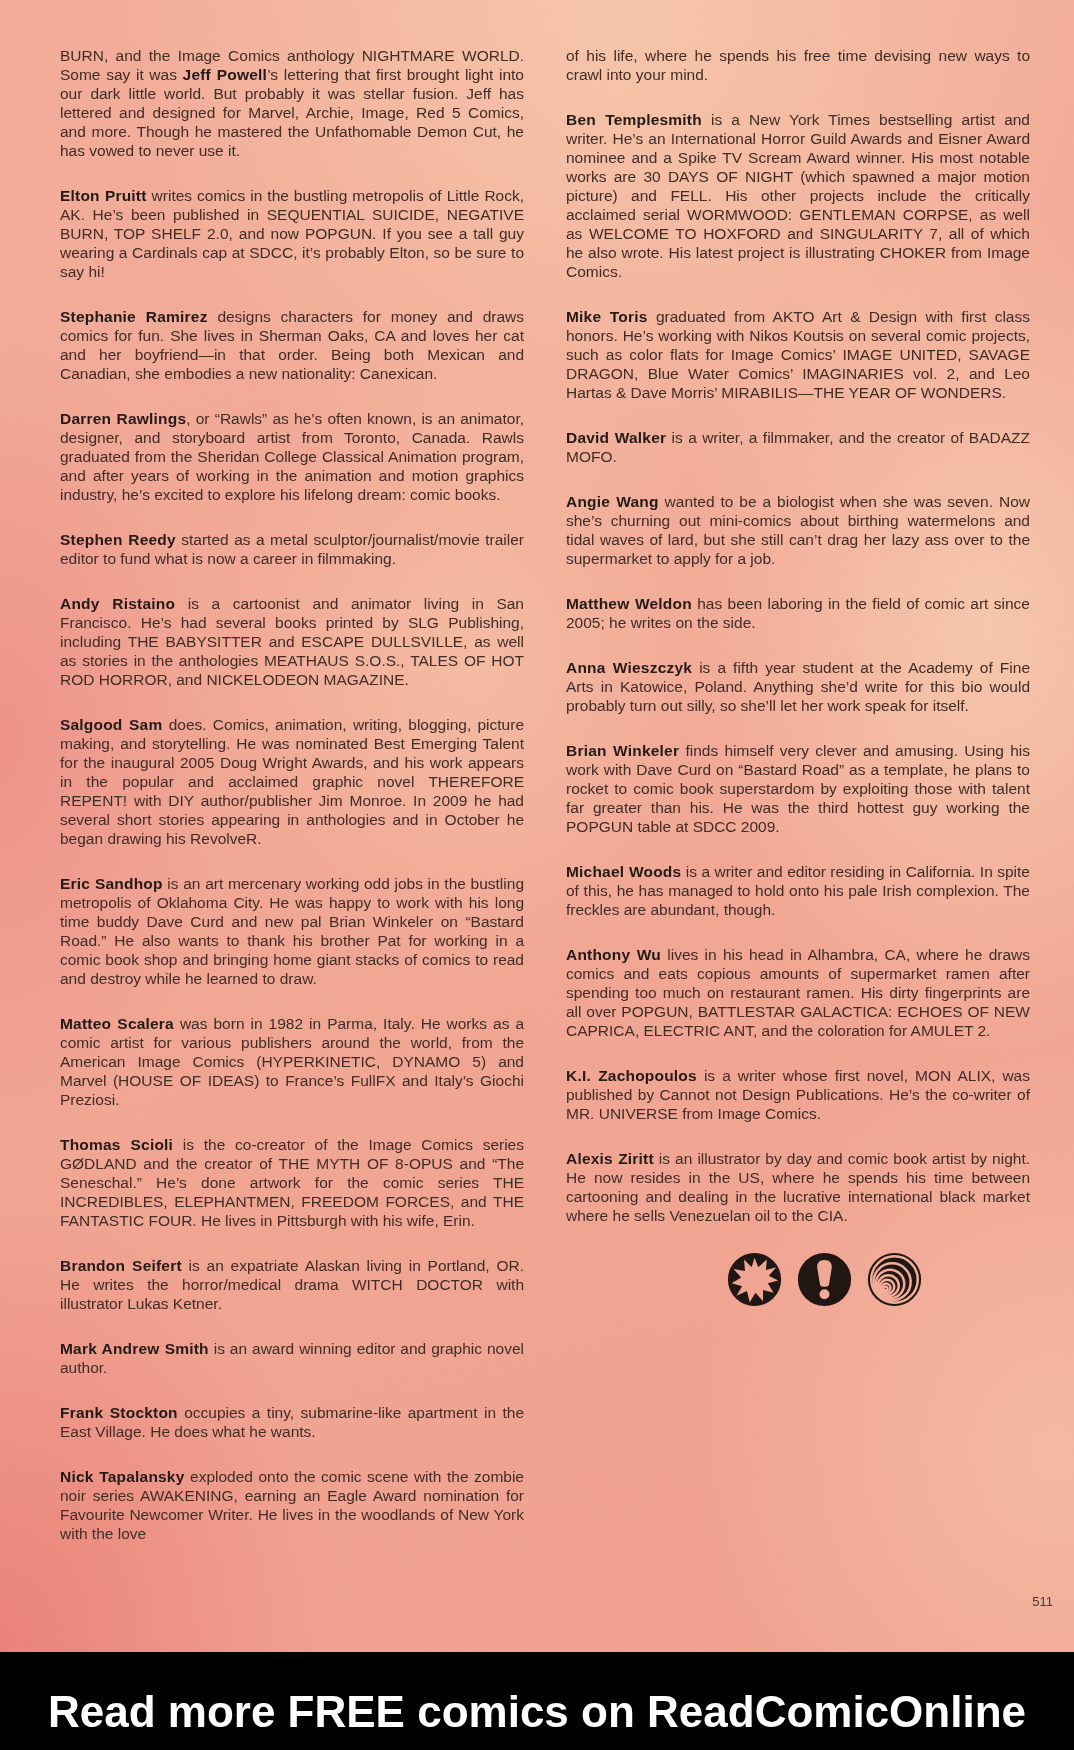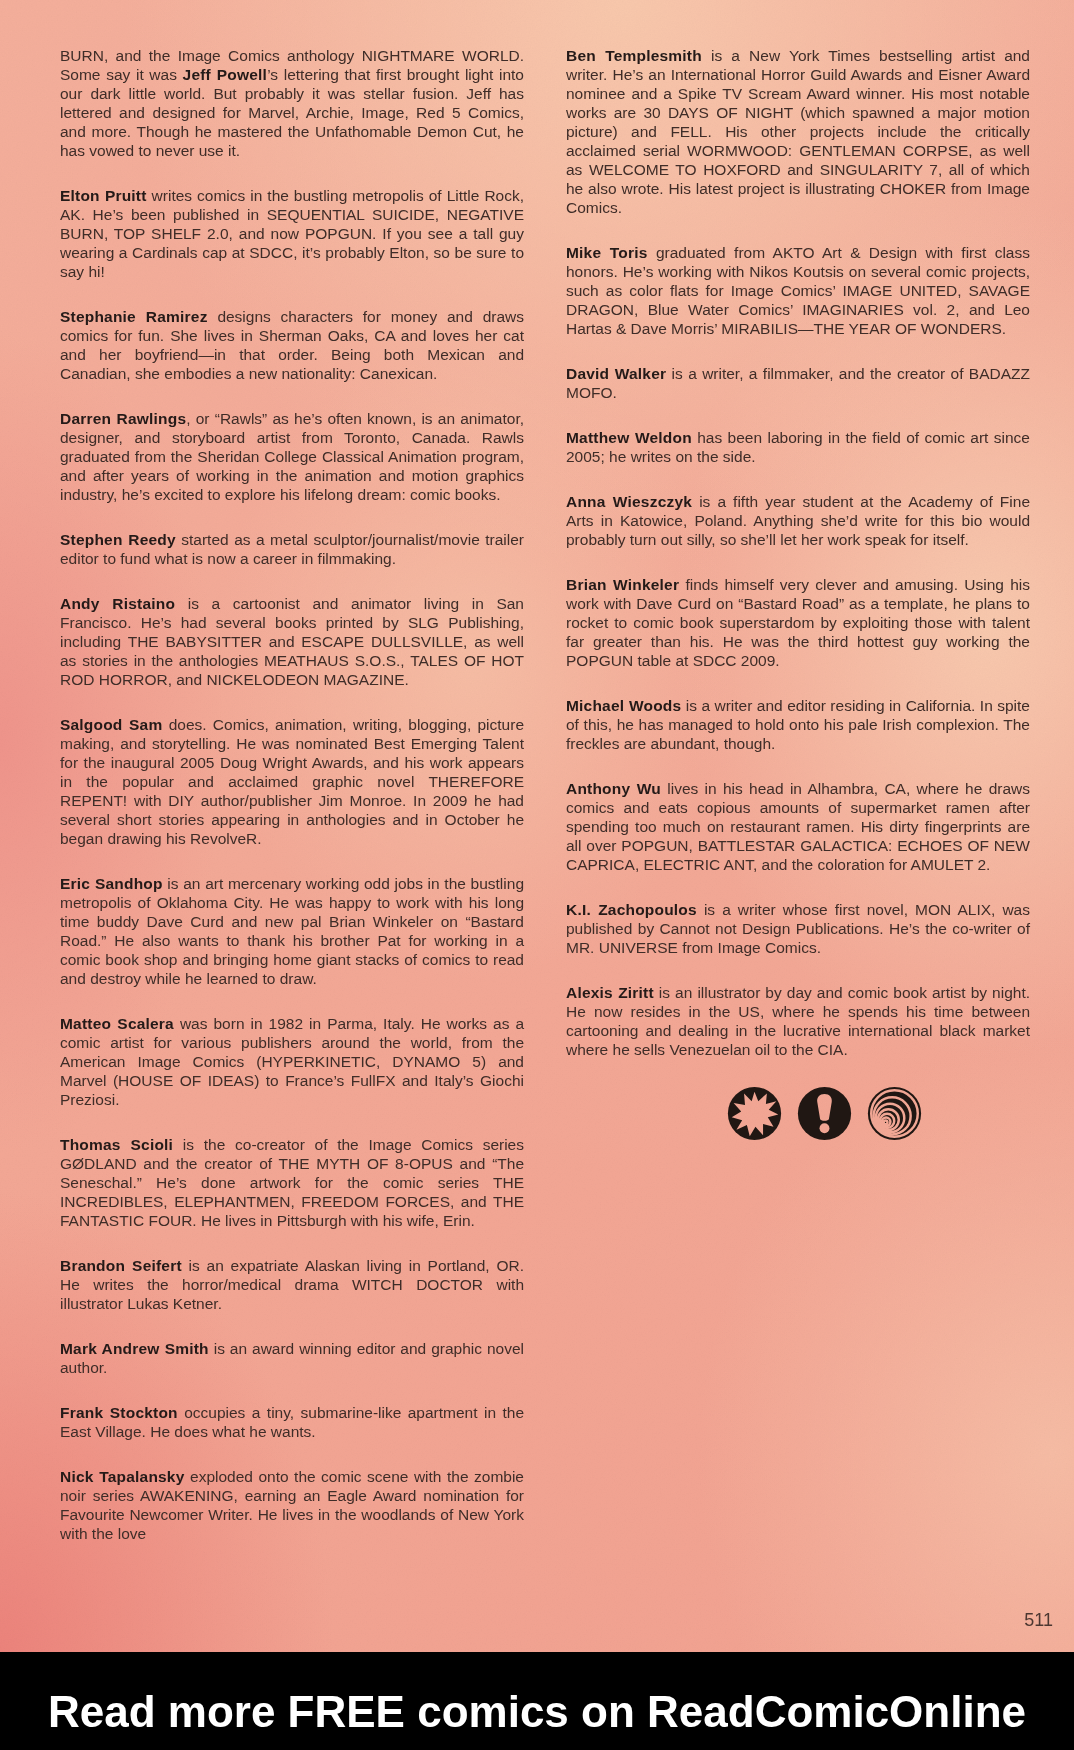--- a/index.html
+++ b/index.html
@@ -22,21 +22,21 @@
   .grain{position:absolute;left:0;top:0;width:1074px;height:1652px;pointer-events:none;mix-blend-mode:multiply;}
   .columns{position:absolute;left:44px;top:46px;width:986px;display:flex;gap:26px;}
   .col{width:480px;}
   .bio{
     font-size:15.5px;line-height:19px;text-align:justify;
     color:#3f2d28;margin:0 0 26px 16px;
   }
   .bio .nm{font-weight:bold;color:#241a18;letter-spacing:.2px;}
   .icons{display:flex;gap:13px;justify-content:center;transform:translateX(34px);margin-top:14px;}
   .icons svg{display:block;}
-  .pageno{position:absolute;top:1594px;right:21px;font-size:18px;color:#4c3731;margin-top:16px;}
+  .pageno{position:absolute;top:1594px;right:21px;font-size:13px;color:#4c3731;}
   .banner{
     position:absolute;left:0;top:1652px;width:1074px;height:120px;background:#000000;
     display:flex;align-items:center;justify-content:center;cursor:pointer;
   }
   .banner span{color:#ffffff;font-weight:bold;font-size:44px;white-space:nowrap;}
 </style>
 </head>
 <body>
 
 <div class="page">
@@ -61,23 +61,25 @@
         <p class="bio"><span class="nm">Eric Sandhop</span><span> is an art mercenary working odd jobs in the bustling metropolis of Oklahoma City. He was happy to work with his long time buddy Dave Curd and new pal Brian Winkeler on “Bastard Road.” He also wants to thank his brother Pat for working in a comic book shop and bringing home giant stacks of comics to read and destroy while he learned to draw.</span></p>
         <p class="bio"><span class="nm">Matteo Scalera</span><span> was born in 1982 in Parma, Italy. He works as a comic artist for various publishers around the world, from the American Image Comics (HYPERKINETIC, DYNAMO 5) and Marvel (HOUSE OF IDEAS) to France’s FullFX and Italy’s Giochi Preziosi.</span></p>
         <p class="bio"><span class="nm">Thomas Scioli</span><span> is the co-creator of the Image Comics series GØDLAND and the creator of THE MYTH OF 8-OPUS and “The Seneschal.” He’s done artwork for the comic series THE INCREDIBLES, ELEPHANTMEN, FREEDOM FORCES, and THE FANTASTIC FOUR. He lives in Pittsburgh with his wife, Erin.</span></p>
         <p class="bio"><span class="nm">Brandon Seifert</span><span> is an expatriate Alaskan living in Portland, OR. He writes the horror/medical drama WITCH DOCTOR with illustrator Lukas Ketner.</span></p>
         <p class="bio"><span class="nm">Mark Andrew Smith</span><span> is an award winning editor and graphic novel author.</span></p>
         <p class="bio"><span class="nm">Frank Stockton</span><span> occupies a tiny, submarine-like apartment in the East Village. He does what he wants.</span></p>
         <p class="bio"><span class="nm">Nick Tapalansky</span><span> exploded onto the comic scene with the zombie noir series AWAKENING, earning an Eagle Award nomination for Favourite Newcomer Writer. He lives in the woodlands of New York with the love</span></p>
       </div>
     <div class="col">
       <div>
+          <p class="bio"><span>of his life, where he spends his free time devising new ways to crawl into your mind.</span></p>
           <p class="bio"><span class="nm">Ben Templesmith</span><span> is a New York Times bestselling artist and writer. He’s an International Horror Guild Awards and Eisner Award nominee and a Spike TV Scream Award winner. His most notable works are 30 DAYS OF NIGHT (which spawned a major motion picture) and FELL. His other projects include the critically acclaimed serial WORMWOOD: GENTLEMAN CORPSE, as well as WELCOME TO HOXFORD and SINGULARITY 7, all of which he also wrote. His latest project is illustrating CHOKER from Image Comics.</span></p>
           <p class="bio"><span class="nm">Mike Toris</span><span> graduated from AKTO Art &amp; Design with first class honors. He’s working with Nikos Koutsis on several comic projects, such as color flats for Image Comics’ IMAGE UNITED, SAVAGE DRAGON, Blue Water Comics’ IMAGINARIES vol. 2, and Leo Hartas &amp; Dave Morris’ MIRABILIS—THE YEAR OF WONDERS.</span></p>
           <p class="bio"><span class="nm">David Walker</span><span> is a writer, a filmmaker, and the creator of BADAZZ MOFO.</span></p>
+          <p class="bio"><span class="nm">Angie Wang</span><span> wanted to be a biologist when she was seven. Now she’s churning out mini-comics about birthing watermelons and tidal waves of lard, but she still can’t drag her lazy ass over to the supermarket to apply for a job.</span></p>
           <p class="bio"><span class="nm">Matthew Weldon</span><span> has been laboring in the field of comic art since 2005; he writes on the side.</span></p>
           <p class="bio"><span class="nm">Anna Wieszczyk</span><span> is a fifth year student at the Academy of Fine Arts in Katowice, Poland. Anything she’d write for this bio would probably turn out silly, so she’ll let her work speak for itself.</span></p>
           <p class="bio"><span class="nm">Brian Winkeler</span><span> finds himself very clever and amusing. Using his work with Dave Curd on “Bastard Road” as a template, he plans to rocket to comic book superstardom by exploiting those with talent far greater than his. He was the third hottest guy working the POPGUN table at SDCC 2009.</span></p>
           <p class="bio"><span class="nm">Michael Woods</span><span> is a writer and editor residing in California. In spite of this, he has managed to hold onto his pale Irish complexion. The freckles are abundant, though.</span></p>
           <p class="bio"><span class="nm">Anthony Wu</span><span> lives in his head in Alhambra, CA, where he draws comics and eats copious amounts of supermarket ramen after spending too much on restaurant ramen. His dirty fingerprints are all over POPGUN, BATTLESTAR GALACTICA: ECHOES OF NEW CAPRICA, ELECTRIC ANT, and the coloration for AMULET 2.</span></p>
           <p class="bio"><span class="nm">K.I. Zachopoulos</span><span> is a writer whose first novel, MON ALIX, was published by Cannot not Design Publications. He’s the co-writer of MR. UNIVERSE from Image Comics.</span></p>
           <p class="bio"><span class="nm">Alexis Ziritt</span><span> is an illustrator by day and comic book artist by night. He now resides in the US, where he spends his time between cartooning and dealing in the lucrative international black market where he sells Venezuelan oil to the CIA.</span></p>
         </div>
       <div class="icons">
         <svg viewBox="0 0 60 60" width="57" height="57">

